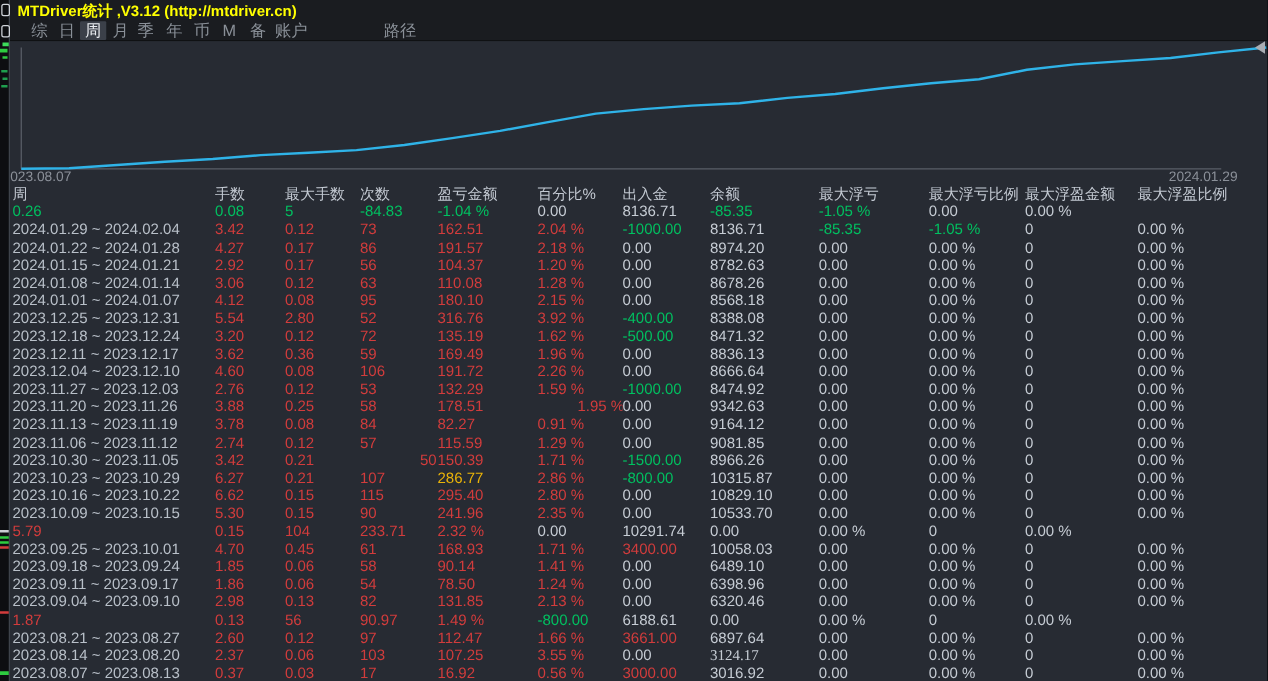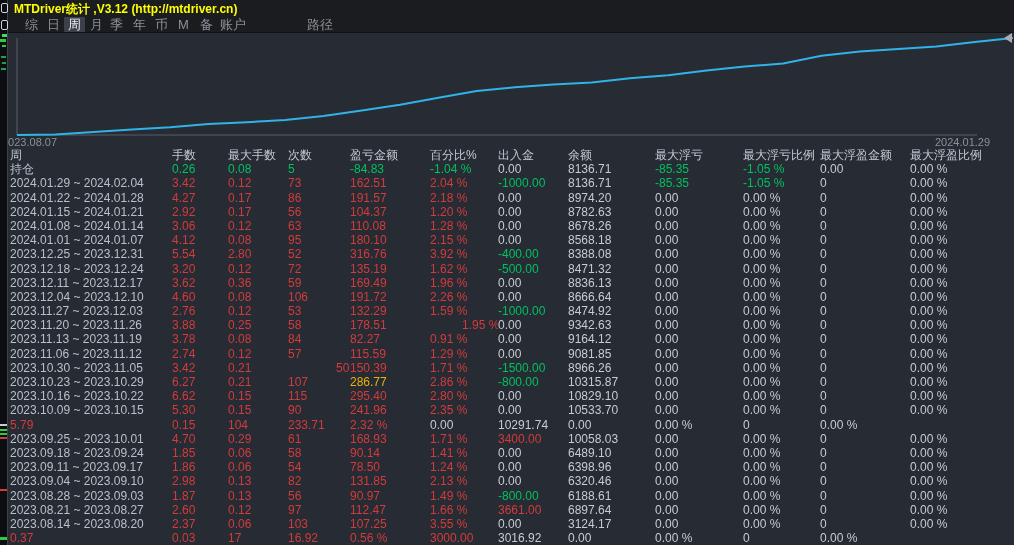--- a/index.html
+++ b/index.html
@@ -81,21 +81,20 @@
         <span class="c-head">盈亏金额</span>
         <span class="c-head">百分比%</span>
         <span class="c-head">出入金</span>
         <span class="c-head">余额</span>
         <span class="c-head">最大浮亏</span>
         <span class="c-head">最大浮亏比例</span>
         <span class="c-head">最大浮盈金额</span>
         <span class="c-head">最大浮盈比例</span>
       </div>
       <div class="trow">
-        <span class="c-date">持仓</span>
         <span style="color: rgb(0, 192, 96);">0.26</span>
         <span style="color: rgb(0, 192, 96);">0.08</span>
         <span style="color: rgb(0, 192, 96);">5</span>
         <span style="color: rgb(0, 192, 96);">-84.83</span>
         <span style="color: rgb(0, 192, 96);">-1.04 %</span>
         <span style="color: rgb(198, 204, 212);">0.00</span>
         <span style="color: rgb(198, 204, 212);">8136.71</span>
         <span style="color: rgb(0, 192, 96);">-85.35</span>
         <span style="color: rgb(0, 192, 96);">-1.05 %</span>
         <span style="color: rgb(198, 204, 212);">0.00</span>
@@ -348,21 +347,21 @@
         <span style="color: rgb(198, 204, 212);">0.00</span>
         <span style="color: rgb(198, 204, 212);">10291.74</span>
         <span style="color: rgb(198, 204, 212);">0.00</span>
         <span style="color: rgb(198, 204, 212);">0.00 %</span>
         <span style="color: rgb(198, 204, 212);">0</span>
         <span style="color: rgb(198, 204, 212);">0.00 %</span>
       </div>
       <div class="trow">
         <span class="c-date">2023.09.25 ~ 2023.10.01</span>
         <span style="color: rgb(210, 60, 60);">4.70</span>
-        <span style="color: rgb(210, 60, 60);">0.29</span>
+        <span style="color: rgb(210, 60, 60);">0.45</span>
         <span style="color: rgb(210, 60, 60);">61</span>
         <span style="color: rgb(210, 60, 60);">168.93</span>
         <span style="color: rgb(210, 60, 60);">1.71 %</span>
         <span style="color: rgb(210, 60, 60);">3400.00</span>
         <span style="color: rgb(198, 204, 212);">10058.03</span>
         <span style="color: rgb(198, 204, 212);">0.00</span>
         <span style="color: rgb(198, 204, 212);">0.00 %</span>
         <span style="color: rgb(198, 204, 212);">0</span>
         <span style="color: rgb(198, 204, 212);">0.00 %</span>
       </div>
@@ -402,21 +401,20 @@
         <span style="color: rgb(210, 60, 60);">131.85</span>
         <span style="color: rgb(210, 60, 60);">2.13 %</span>
         <span style="color: rgb(198, 204, 212);">0.00</span>
         <span style="color: rgb(198, 204, 212);">6320.46</span>
         <span style="color: rgb(198, 204, 212);">0.00</span>
         <span style="color: rgb(198, 204, 212);">0.00 %</span>
         <span style="color: rgb(198, 204, 212);">0</span>
         <span style="color: rgb(198, 204, 212);">0.00 %</span>
       </div>
       <div class="trow">
-        <span class="c-date">2023.08.28 ~ 2023.09.03</span>
         <span style="color: rgb(210, 60, 60);">1.87</span>
         <span style="color: rgb(210, 60, 60);">0.13</span>
         <span style="color: rgb(210, 60, 60);">56</span>
         <span style="color: rgb(210, 60, 60);">90.97</span>
         <span style="color: rgb(210, 60, 60);">1.49 %</span>
         <span style="color: rgb(0, 192, 96);">-800.00</span>
         <span style="color: rgb(198, 204, 212);">6188.61</span>
         <span style="color: rgb(198, 204, 212);">0.00</span>
         <span style="color: rgb(198, 204, 212);">0.00 %</span>
         <span style="color: rgb(198, 204, 212);">0</span>
@@ -437,27 +435,28 @@
         <span style="color: rgb(198, 204, 212);">0.00 %</span>
       </div>
       <div class="trow">
         <span class="c-date">2023.08.14 ~ 2023.08.20</span>
         <span style="color: rgb(210, 60, 60);">2.37</span>
         <span style="color: rgb(210, 60, 60);">0.06</span>
         <span style="color: rgb(210, 60, 60);">103</span>
         <span style="color: rgb(210, 60, 60);">107.25</span>
         <span style="color: rgb(210, 60, 60);">3.55 %</span>
         <span style="color: rgb(198, 204, 212);">0.00</span>
-        <span style="color: rgb(198, 204, 212);">3124.17</span>
-        <span style="color: rgb(198, 204, 212);">0.00</span>
-        <span style="color: rgb(198, 204, 212);">0.00 %</span>
-        <span style="color: rgb(198, 204, 212);">0</span>
-        <span style="color: rgb(198, 204, 212);">0.00 %</span>
-      </div>
-      <div class="trow">
+        <span style="color: rgb(198, 204, 212); font-family: Liberation Serif, serif;">3124.17</span>
+        <span style="color: rgb(198, 204, 212);">0.00</span>
+        <span style="color: rgb(198, 204, 212);">0.00 %</span>
+        <span style="color: rgb(198, 204, 212);">0</span>
+        <span style="color: rgb(198, 204, 212);">0.00 %</span>
+      </div>
+      <div class="trow">
+        <span class="c-date">2023.08.07 ~ 2023.08.13</span>
         <span style="color: rgb(210, 60, 60);">0.37</span>
         <span style="color: rgb(210, 60, 60);">0.03</span>
         <span style="color: rgb(210, 60, 60);">17</span>
         <span style="color: rgb(210, 60, 60);">16.92</span>
         <span style="color: rgb(210, 60, 60);">0.56 %</span>
         <span style="color: rgb(210, 60, 60);">3000.00</span>
         <span style="color: rgb(198, 204, 212);">3016.92</span>
         <span style="color: rgb(198, 204, 212);">0.00</span>
         <span style="color: rgb(198, 204, 212);">0.00 %</span>
         <span style="color: rgb(198, 204, 212);">0</span>

